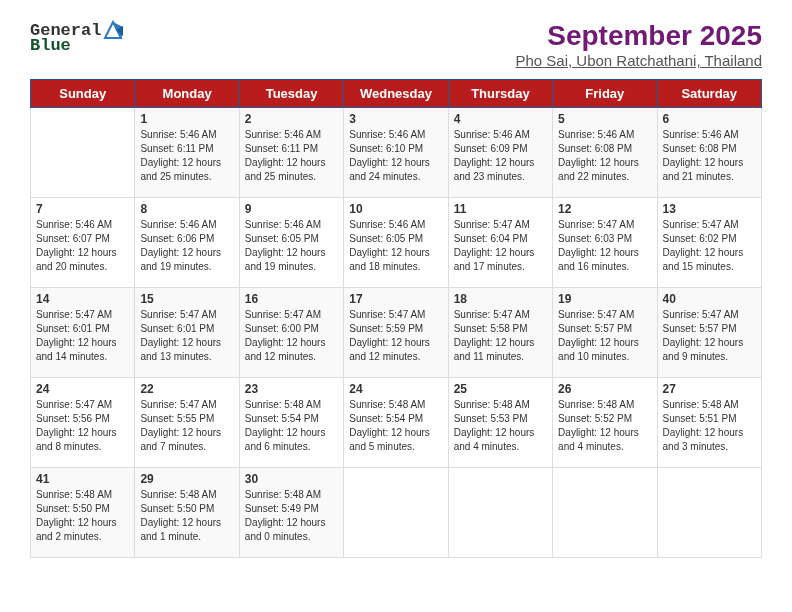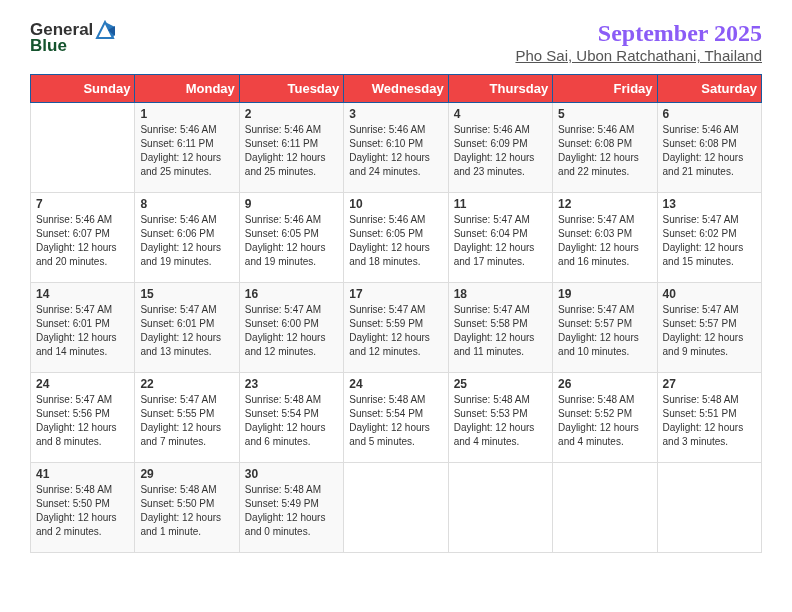--- a/index.html
+++ b/index.html
@@ -18,45 +18,45 @@
     .header-area {
       display: flex;
       justify-content: space-between;
       align-items: flex-start;
       margin-bottom: 10px;
     }
     .logo {
       display: flex;
       align-items: center;
       gap: 4px;
+      font-family: Liberation Mono, monospace;
     }
     .title-area {
       text-align: right;
     }
     .main-title {
-      font-size: 24px;
+      font-size: 28px;
       font-weight: bold;
-      color: #8b5cf6;
-      font-family: Liberation Serif, serif;
+      color: #701a75;
     }
     .subtitle {
       font-size: 15px;
       color: #555;
       text-decoration: underline;
     }
     .calendar-table {
       width: 100%;
       border-collapse: collapse;
       font-size: 11px;
     }
     .calendar-table thead tr th {
-      background-color: #ef4444;
+      background-color: #b91c1c;
       color: #fff;
       padding: 6px 4px;
-      text-align: right;
+      text-align: center;
       font-size: 13px;
       font-weight: bold;
       border: 1px solid #1a5a9f;
     }
     .calendar-table tbody tr td {
       border: 1px solid #ddd;
       vertical-align: top;
       padding: 4px 5px;
       height: 90px;
       width: calc(100% / 7);

